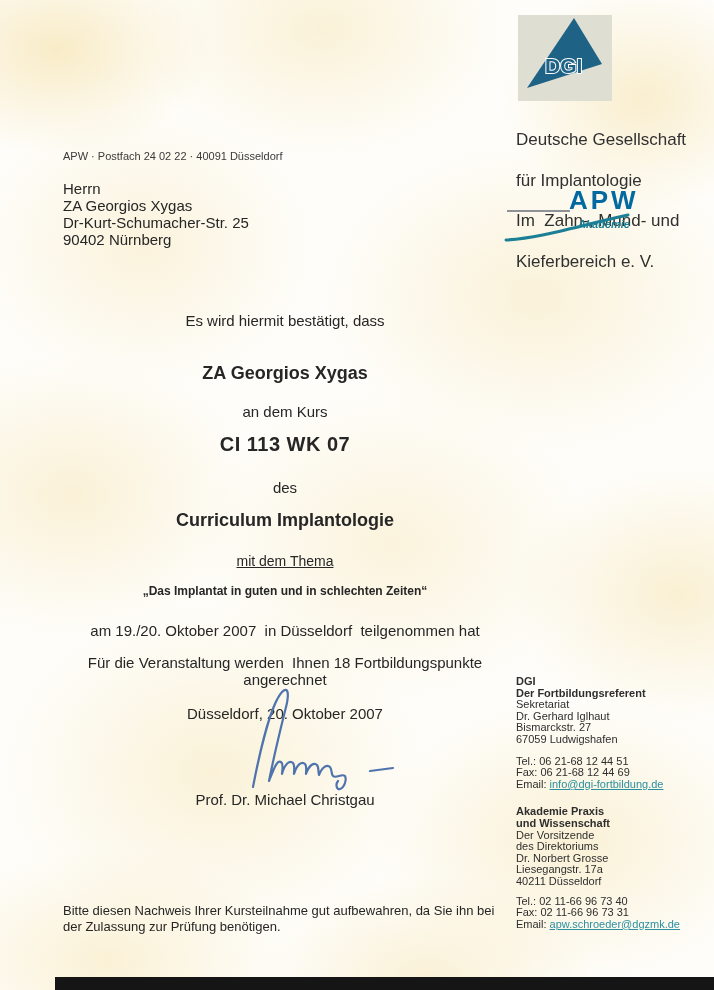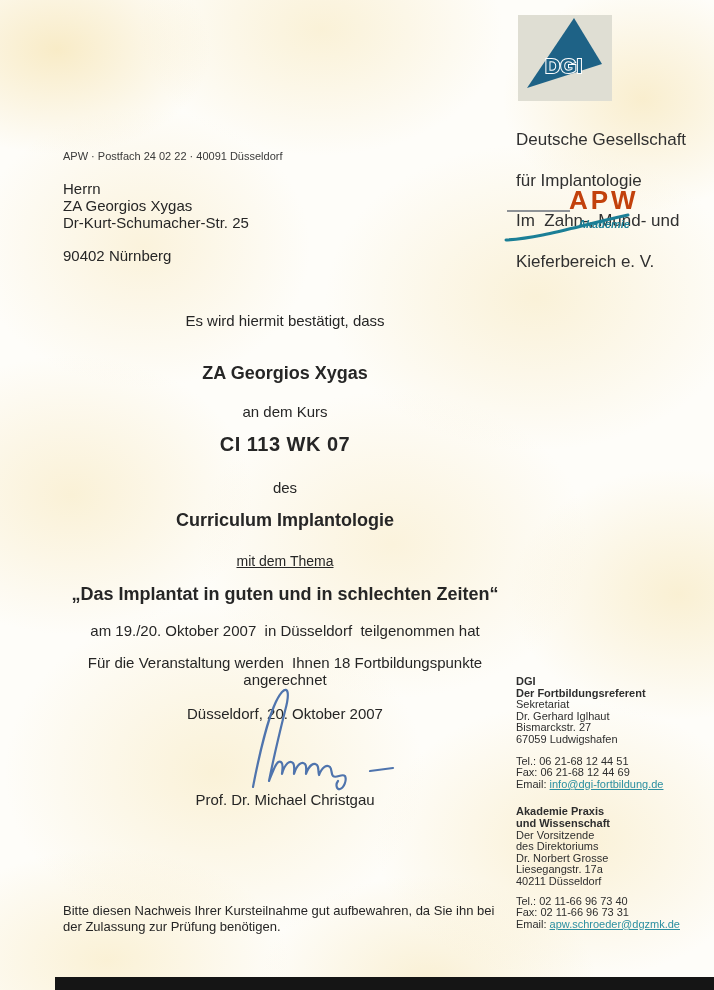--- a/index.html
+++ b/index.html
@@ -24,40 +24,40 @@
   }
   .abs{position:absolute;}
   .pre{white-space:pre-wrap;}
 
   
   .dgi-box{left:518px;top:15px;width:94px;height:86px;background:#dfded3;}
   .dgi-org{left:516px;top:106px;font-size:17px;line-height:13.5px;color:#303030;}
 
   
   .apw-line{left:507px;top:210px;width:63px;height:2px;background:#8e9296;}
-  .apw-letters{left:569px;top:185px;font-size:26px;font-weight:bold;letter-spacing:3px;color:#c2410c;}
+  .apw-letters{left:569px;top:185px;font-size:26px;font-weight:bold;letter-spacing:3px;color:#0369a1;}
   .apw-tagline{left:500px;top:219px;width:130px;text-align:right;font-size:11px;line-height:11.5px;
                font-weight:bold;font-style:italic;color:#1b7f96;}
   .apw-swoosh{left:502px;top:210px;}
 
   
   .sender{left:63px;top:150px;font-size:11px;color:#3a3a3a;}
   .recipient{left:63px;top:180px;font-size:15px;line-height:17px;}
-  .recipient .city{margin-top:16px;}
+  .recipient .city{}
 
   
   .bodyline{left:35px;width:500px;text-align:center;font-size:15px;}
   .b-intro{top:312px;}
   .b-name{top:363px;font-size:18px;font-weight:bold;}
   .b-kursintro{top:403px;}
   .b-code{top:433px;font-size:20px;font-weight:bold;letter-spacing:.5px;}
   .b-des{top:479px;}
   .b-curr{top:510px;font-size:18px;font-weight:bold;}
   .b-thintro{top:553px;font-size:14px;text-decoration:underline;}
-  .b-thema{top:584px;font-size:18px;font-weight:bold;}
+  .b-thema{top:584px;font-size:12px;font-weight:bold;}
   .b-date{top:622px;}
   .b-points{top:654px;left:60px;width:450px;line-height:17px;}
   .b-placedate{top:705px;}
   .b-signer{top:791px;}
 
   .sig-svg{left:230px;top:683px;}
 
   
   .sidebar{left:516px;top:676px;width:195px;font-size:11px;line-height:11.6px;color:#2e2e2e;}
   .sidebar .bold{font-weight:bold;}

